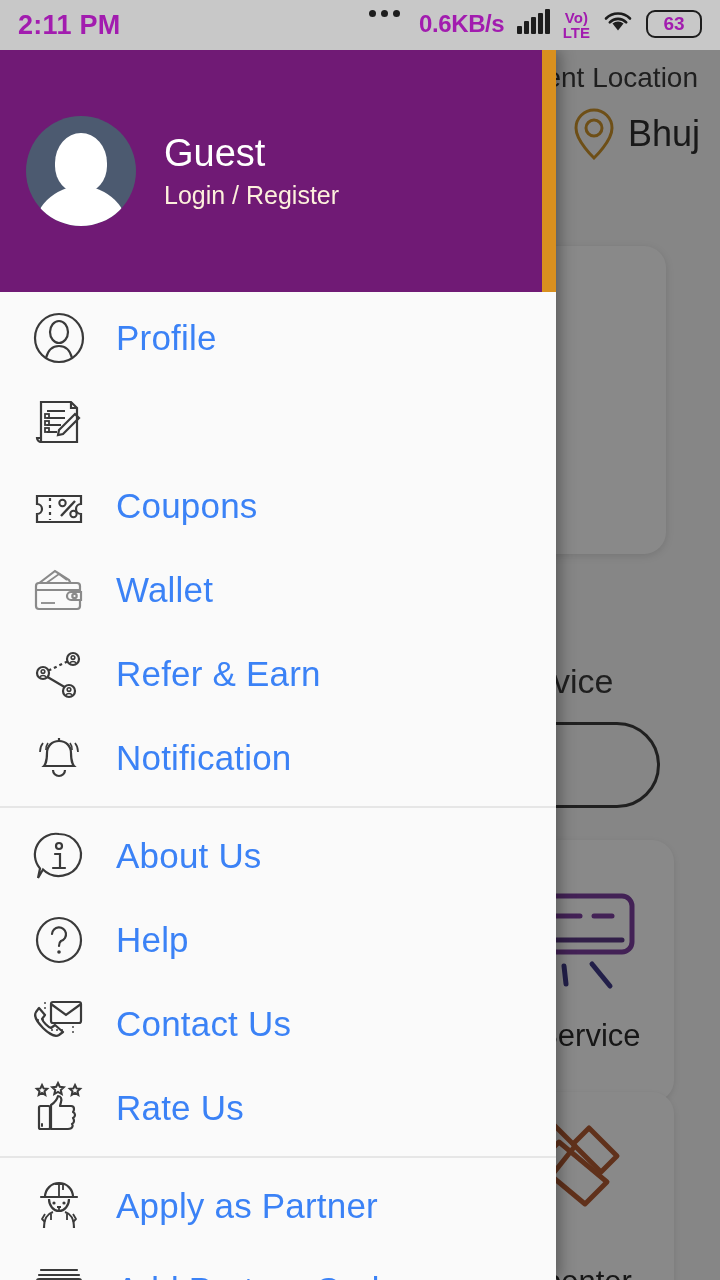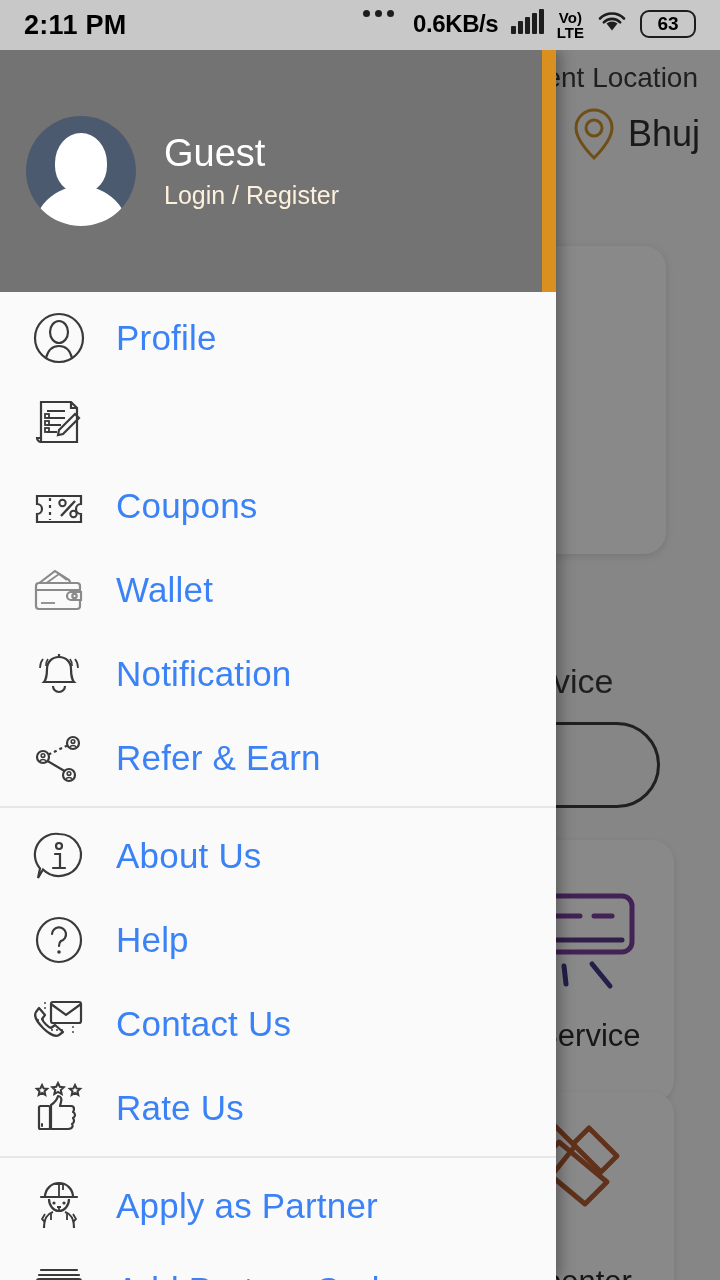--- a/index.html
+++ b/index.html
@@ -9,21 +9,21 @@
     background:#6e6e6e;
     overflow:hidden;
   }
 
   .screen { position:relative; width:720px; height:1280px; overflow:hidden; background:#7a7a7a; }
 
   
   .statusbar{
     position:absolute; top:0; left:0; width:720px; height:50px;
     background:#c8c8c8; display:flex; align-items:center;
-    padding:0 24px; z-index:40; color:#000000;
+    padding:0 18px; z-index:40; color:#a21caf;
   }
   .sb-time{ font-size:27px; font-weight:bold; letter-spacing:.3px; }
   .sb-right{ margin-left:auto; display:flex; align-items:flex-start; gap:13px; }
   .sb-dots{ display:flex; gap:5px; align-items:center; margin-right:6px; }
   .sb-dots i{ width:7px; height:7px; border-radius:50%; background:#1d1d1d; display:block; }
   .sb-speed{ font-size:24px; font-weight:bold; letter-spacing:-.4px; }
   .bars{ display:flex; align-items:flex-end; gap:2.5px; height:24px; }
   .bars i{ width:4.5px; background:#1d1d1d; display:block; border-radius:1px; }
   .bars i:nth-child(1){height:8px;} .bars i:nth-child(2){height:13px;}
   .bars i:nth-child(3){height:17px;} .bars i:nth-child(4){height:21px;}
@@ -89,21 +89,21 @@
   
   .dim{ position:absolute; top:50px; left:0; width:720px; height:1230px; background:rgba(0,0,0,.45); z-index:8; }
 
   
   .drawer{
     position:absolute; top:50px; left:0; width:556px; height:1230px;
     background:#fafafa; z-index:20; box-shadow:4px 0 14px rgba(0,0,0,.35);
     display:flex; flex-direction:column;
   }
   .drawer-head{
-    height:242px; background:#737373; display:flex; align-items:center;
+    height:242px; background:#701a75; display:flex; align-items:center;
     padding-left:26px; gap:28px; flex:0 0 auto; position:relative;
   }
   .drawer-head::after{
     content:""; position:absolute; right:0; top:0; width:14px; height:100%;
     background:#d9901f;
   }
   .avatar{
     width:110px; height:110px; border-radius:50%; background:#4c5a70;
     position:relative; overflow:hidden; flex:0 0 auto;
   }
@@ -312,51 +312,51 @@
             <circle cx="43.5" cy="34" r="2.2"></circle>
             <path d="M10 41h14" stroke-width="1.8"></path>
           </svg>
         </span>
         <span class="mi-label">Wallet</span>
       </div>
 
       <div class="menu-item">
         <span class="mi-icon">
           <svg viewBox="0 0 56 56" fill="none" stroke="#3a3a3a" stroke-width="2.2">
-            <path d="M28 11c-7 0-12 5-12 12 0 10-3 13-3 13h30s-3-3-3-13c0-7-5-12-12-12z"></path>
-            <path d="M28 8v3"></path>
-            <path d="M22 40a6 6 0 0 0 12 0"></path>
-            <path d="M10 12a14 14 0 0 0-3 9M15 12a10 10 0 0 0-2 7" stroke-width="1.7" transform="translate(2,1)"></path>
-            <path d="M46 12a14 14 0 0 1 3 9M41 12a10 10 0 0 1 2 7" stroke-width="1.7" transform="translate(-2,1)"></path>
-          </svg>
-        </span>
-        <span class="mi-label">Notification</span>
-      </div>
-
-      <div class="menu-item">
-        <span class="mi-icon">
-          <svg viewBox="0 0 56 56" fill="none" stroke="#3a3a3a" stroke-width="2.2">
             <circle cx="12" cy="27" r="6"></circle>
               <circle cx="42" cy="13" r="6"></circle>
               <circle cx="38" cy="45" r="6"></circle>
             <path d="M17.5 24.5 L36.5 15.5" stroke-dasharray="3 3"></path>
             <path d="M16.5 31 L33.5 41"></path>
             <g stroke-width="1.6">
               <circle cx="12" cy="25.5" r="1.8"></circle>
                 <path d="M9 31c1-2 5-2 6 0"></path>
               <circle cx="42" cy="11.5" r="1.8"></circle>
                 <path d="M39 17c1-2 5-2 6 0"></path>
               <circle cx="38" cy="43.5" r="1.8"></circle>
                 <path d="M35 49c1-2 5-2 6 0"></path>
             </g>
           </svg>
         </span>
         <span class="mi-label">Refer &amp; Earn</span>
       </div>
 
+      <div class="menu-item">
+        <span class="mi-icon">
+          <svg viewBox="0 0 56 56" fill="none" stroke="#3a3a3a" stroke-width="2.2">
+            <path d="M28 11c-7 0-12 5-12 12 0 10-3 13-3 13h30s-3-3-3-13c0-7-5-12-12-12z"></path>
+            <path d="M28 8v3"></path>
+            <path d="M22 40a6 6 0 0 0 12 0"></path>
+            <path d="M10 12a14 14 0 0 0-3 9M15 12a10 10 0 0 0-2 7" stroke-width="1.7" transform="translate(2,1)"></path>
+            <path d="M46 12a14 14 0 0 1 3 9M41 12a10 10 0 0 1 2 7" stroke-width="1.7" transform="translate(-2,1)"></path>
+          </svg>
+        </span>
+        <span class="mi-label">Notification</span>
+      </div>
+
       <div class="divider"></div>
 
       <div class="menu-item">
         <span class="mi-icon">
           <svg viewBox="0 0 56 56" fill="none" stroke="#3a3a3a" stroke-width="2.2">
             <path d="M28 6a22 21 0 1 1-16 35.5L7 50l2-9.5A21 21 0 0 1 28 6z"></path>
             <circle cx="28" cy="18" r="3"></circle>
             <path d="M24 26h5v14M22 40h12" stroke-linecap="round"></path>
           </svg>
         </span>

